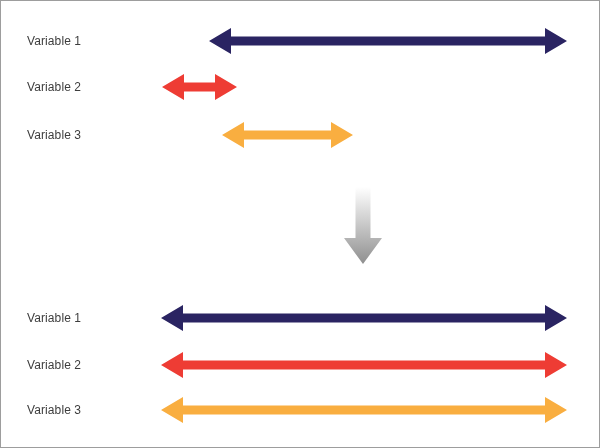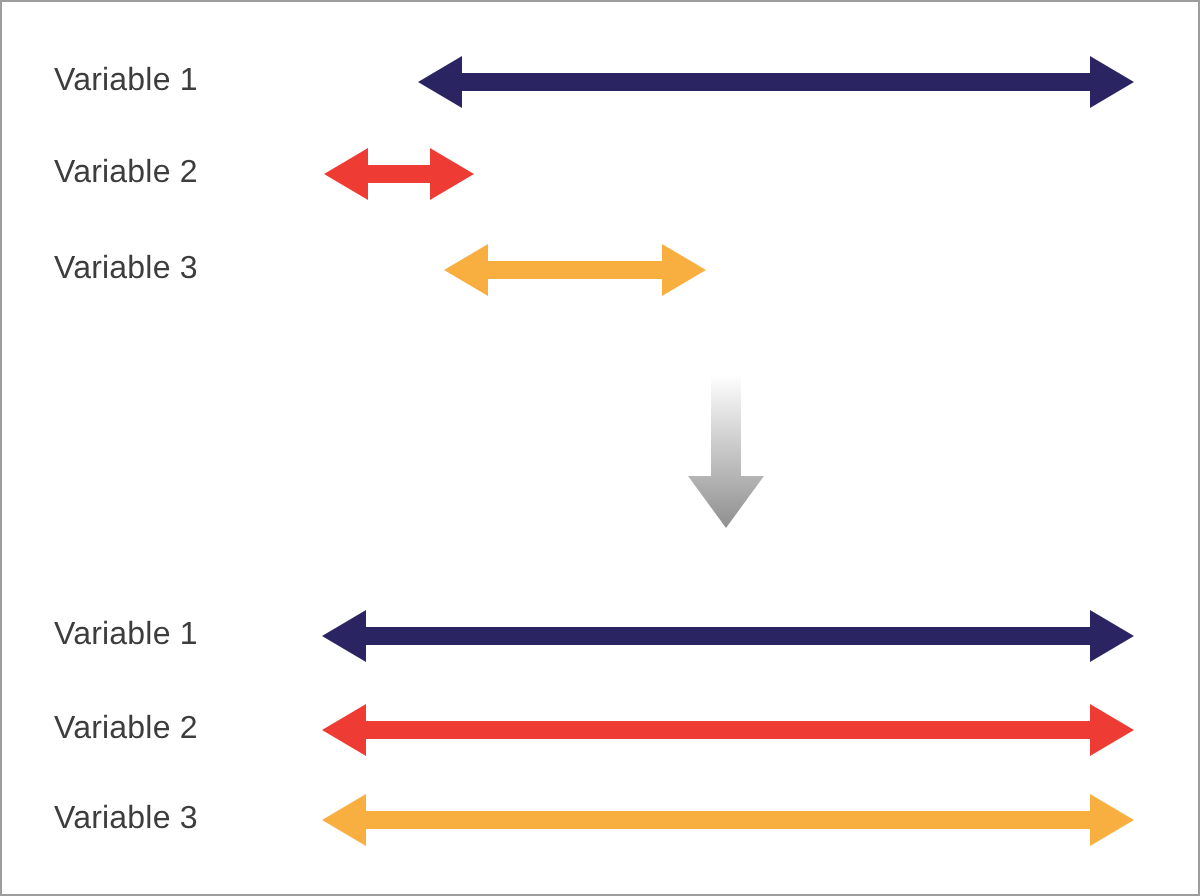--- a/index.html
+++ b/index.html
@@ -19,21 +19,21 @@
     width: 598px;
     height: 446px;
     background: #ffffff;
     border: 1px solid #9d9d9d;
     box-sizing: content-box;
     overflow: hidden;
   }
   .var-label {
     position: absolute;
     font-family: "Liberation Sans", sans-serif;
-    font-size: 16px;
+    font-size: 12px;
     font-weight: 400;
     color: #3d3d3d;
     letter-spacing: 0.1px;
     white-space: nowrap;
     line-height: 1;
     transform: translateY(-50%);
     user-select: none;
   }
   .arrow-svg {
     position: absolute;

